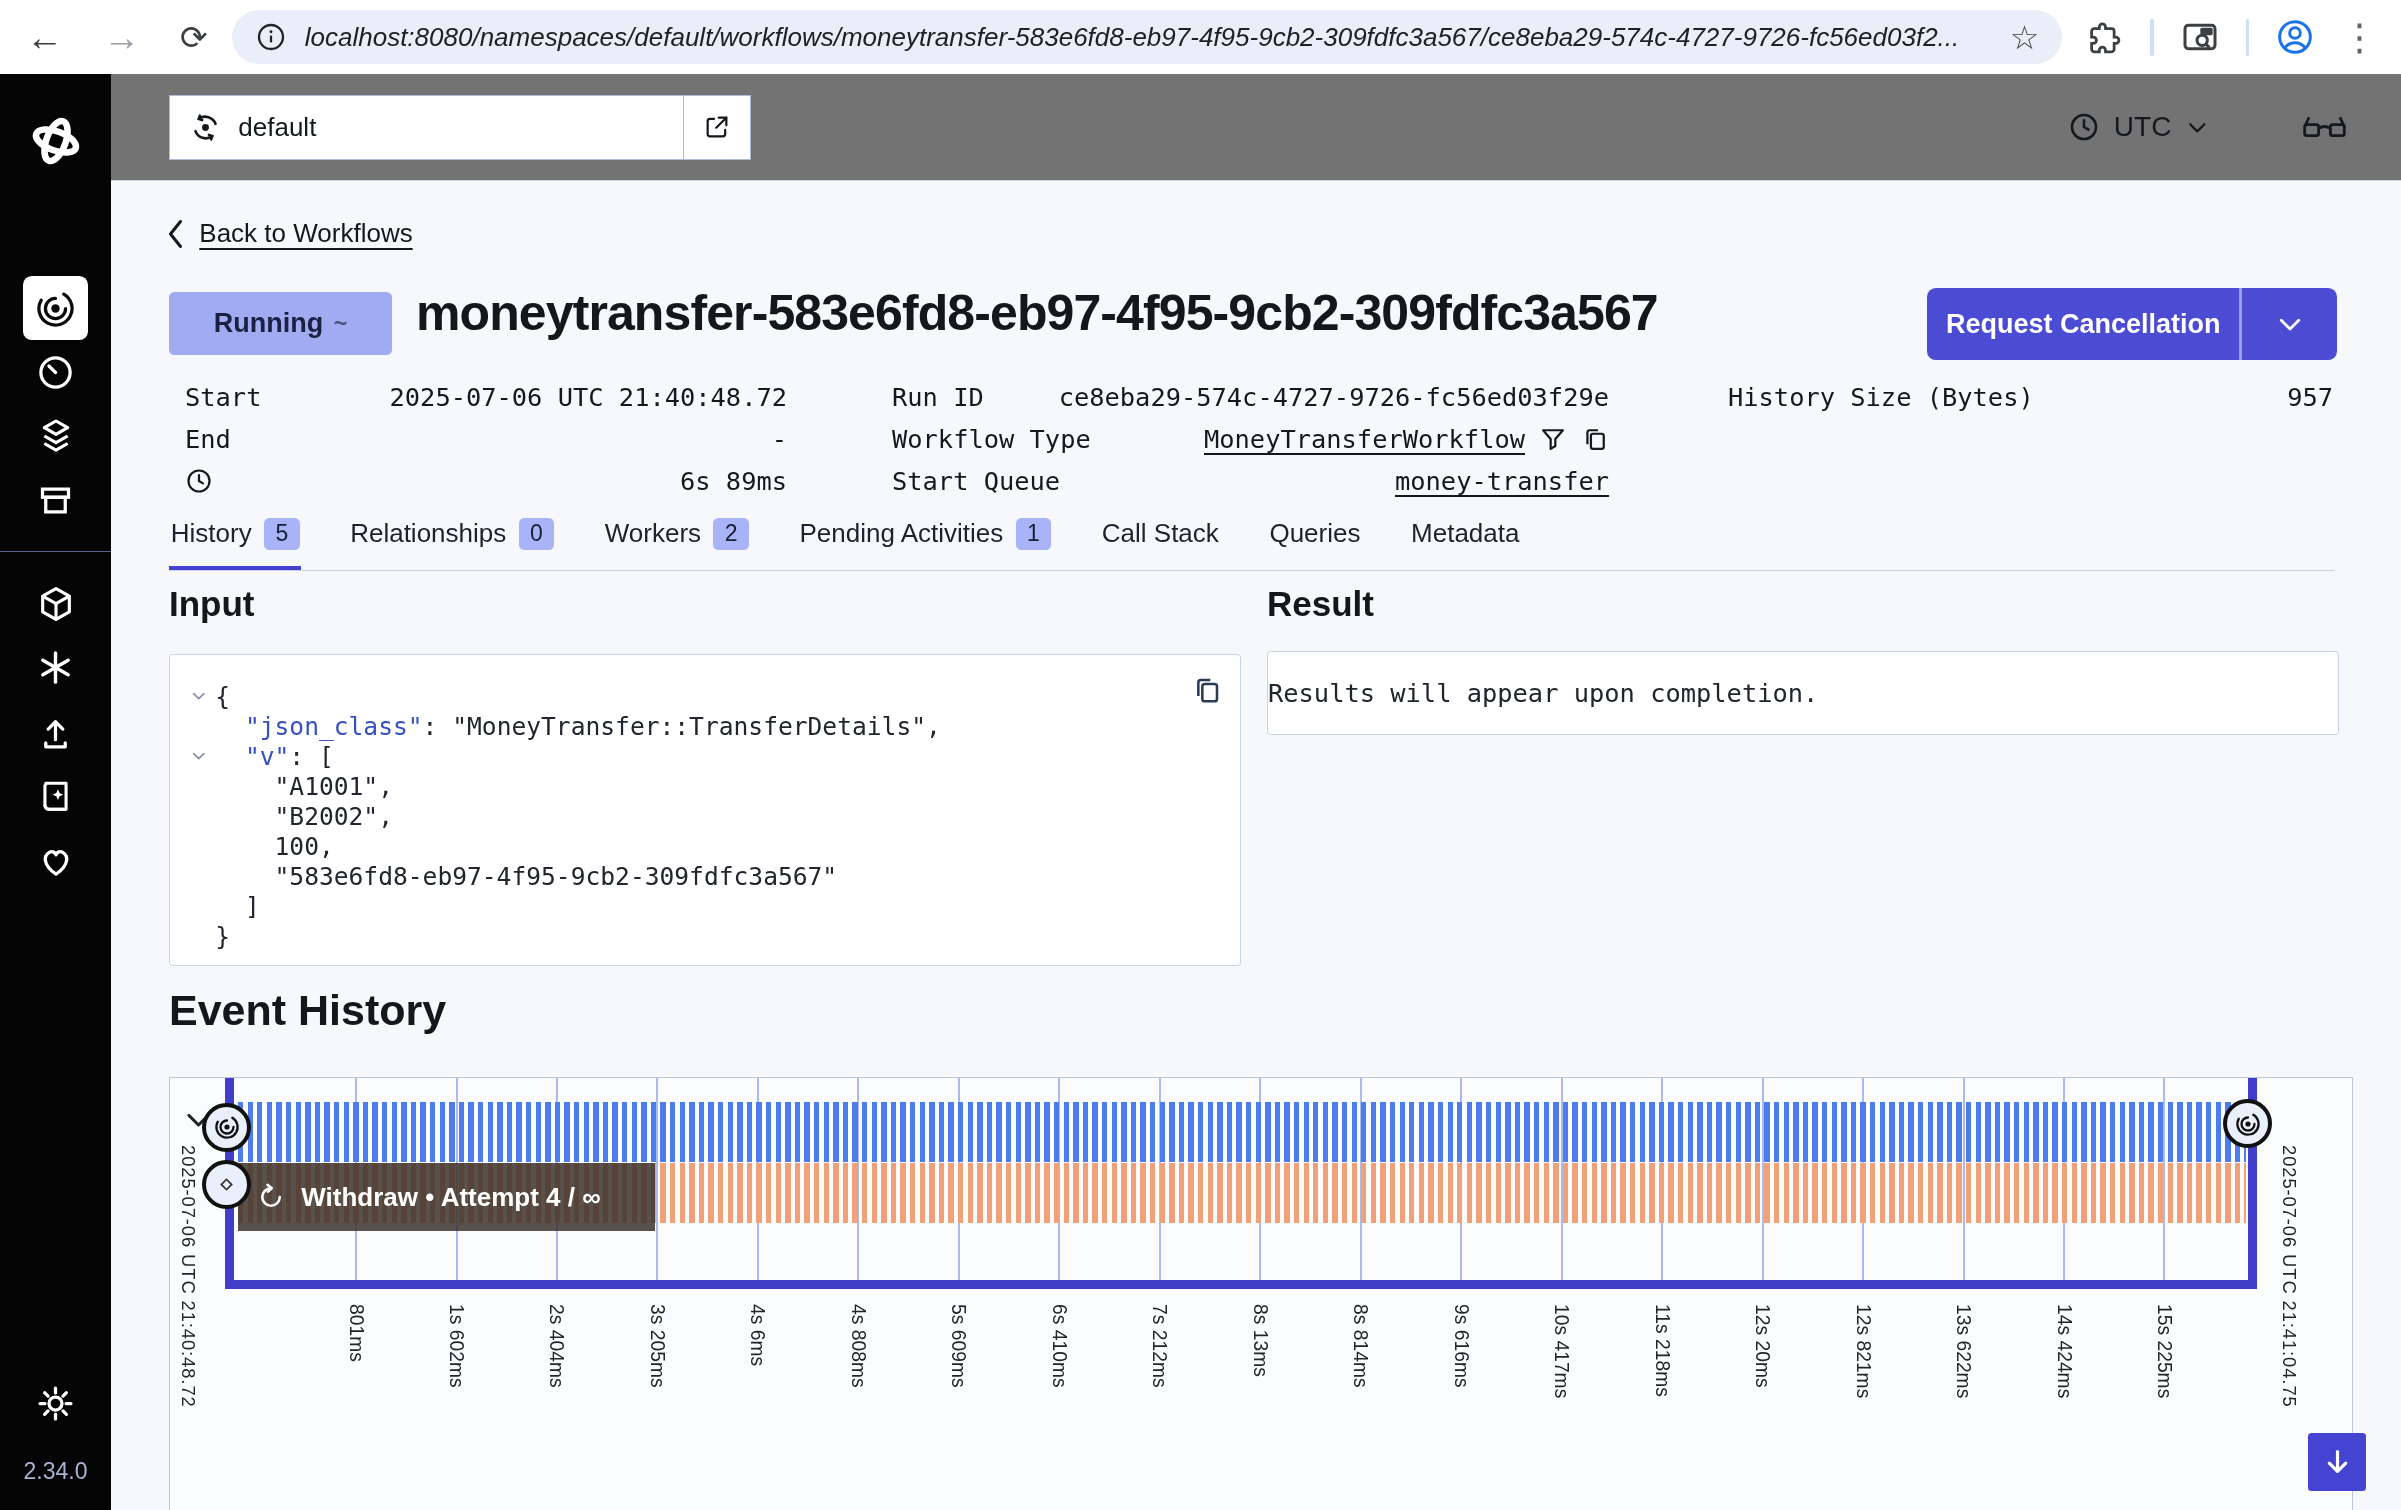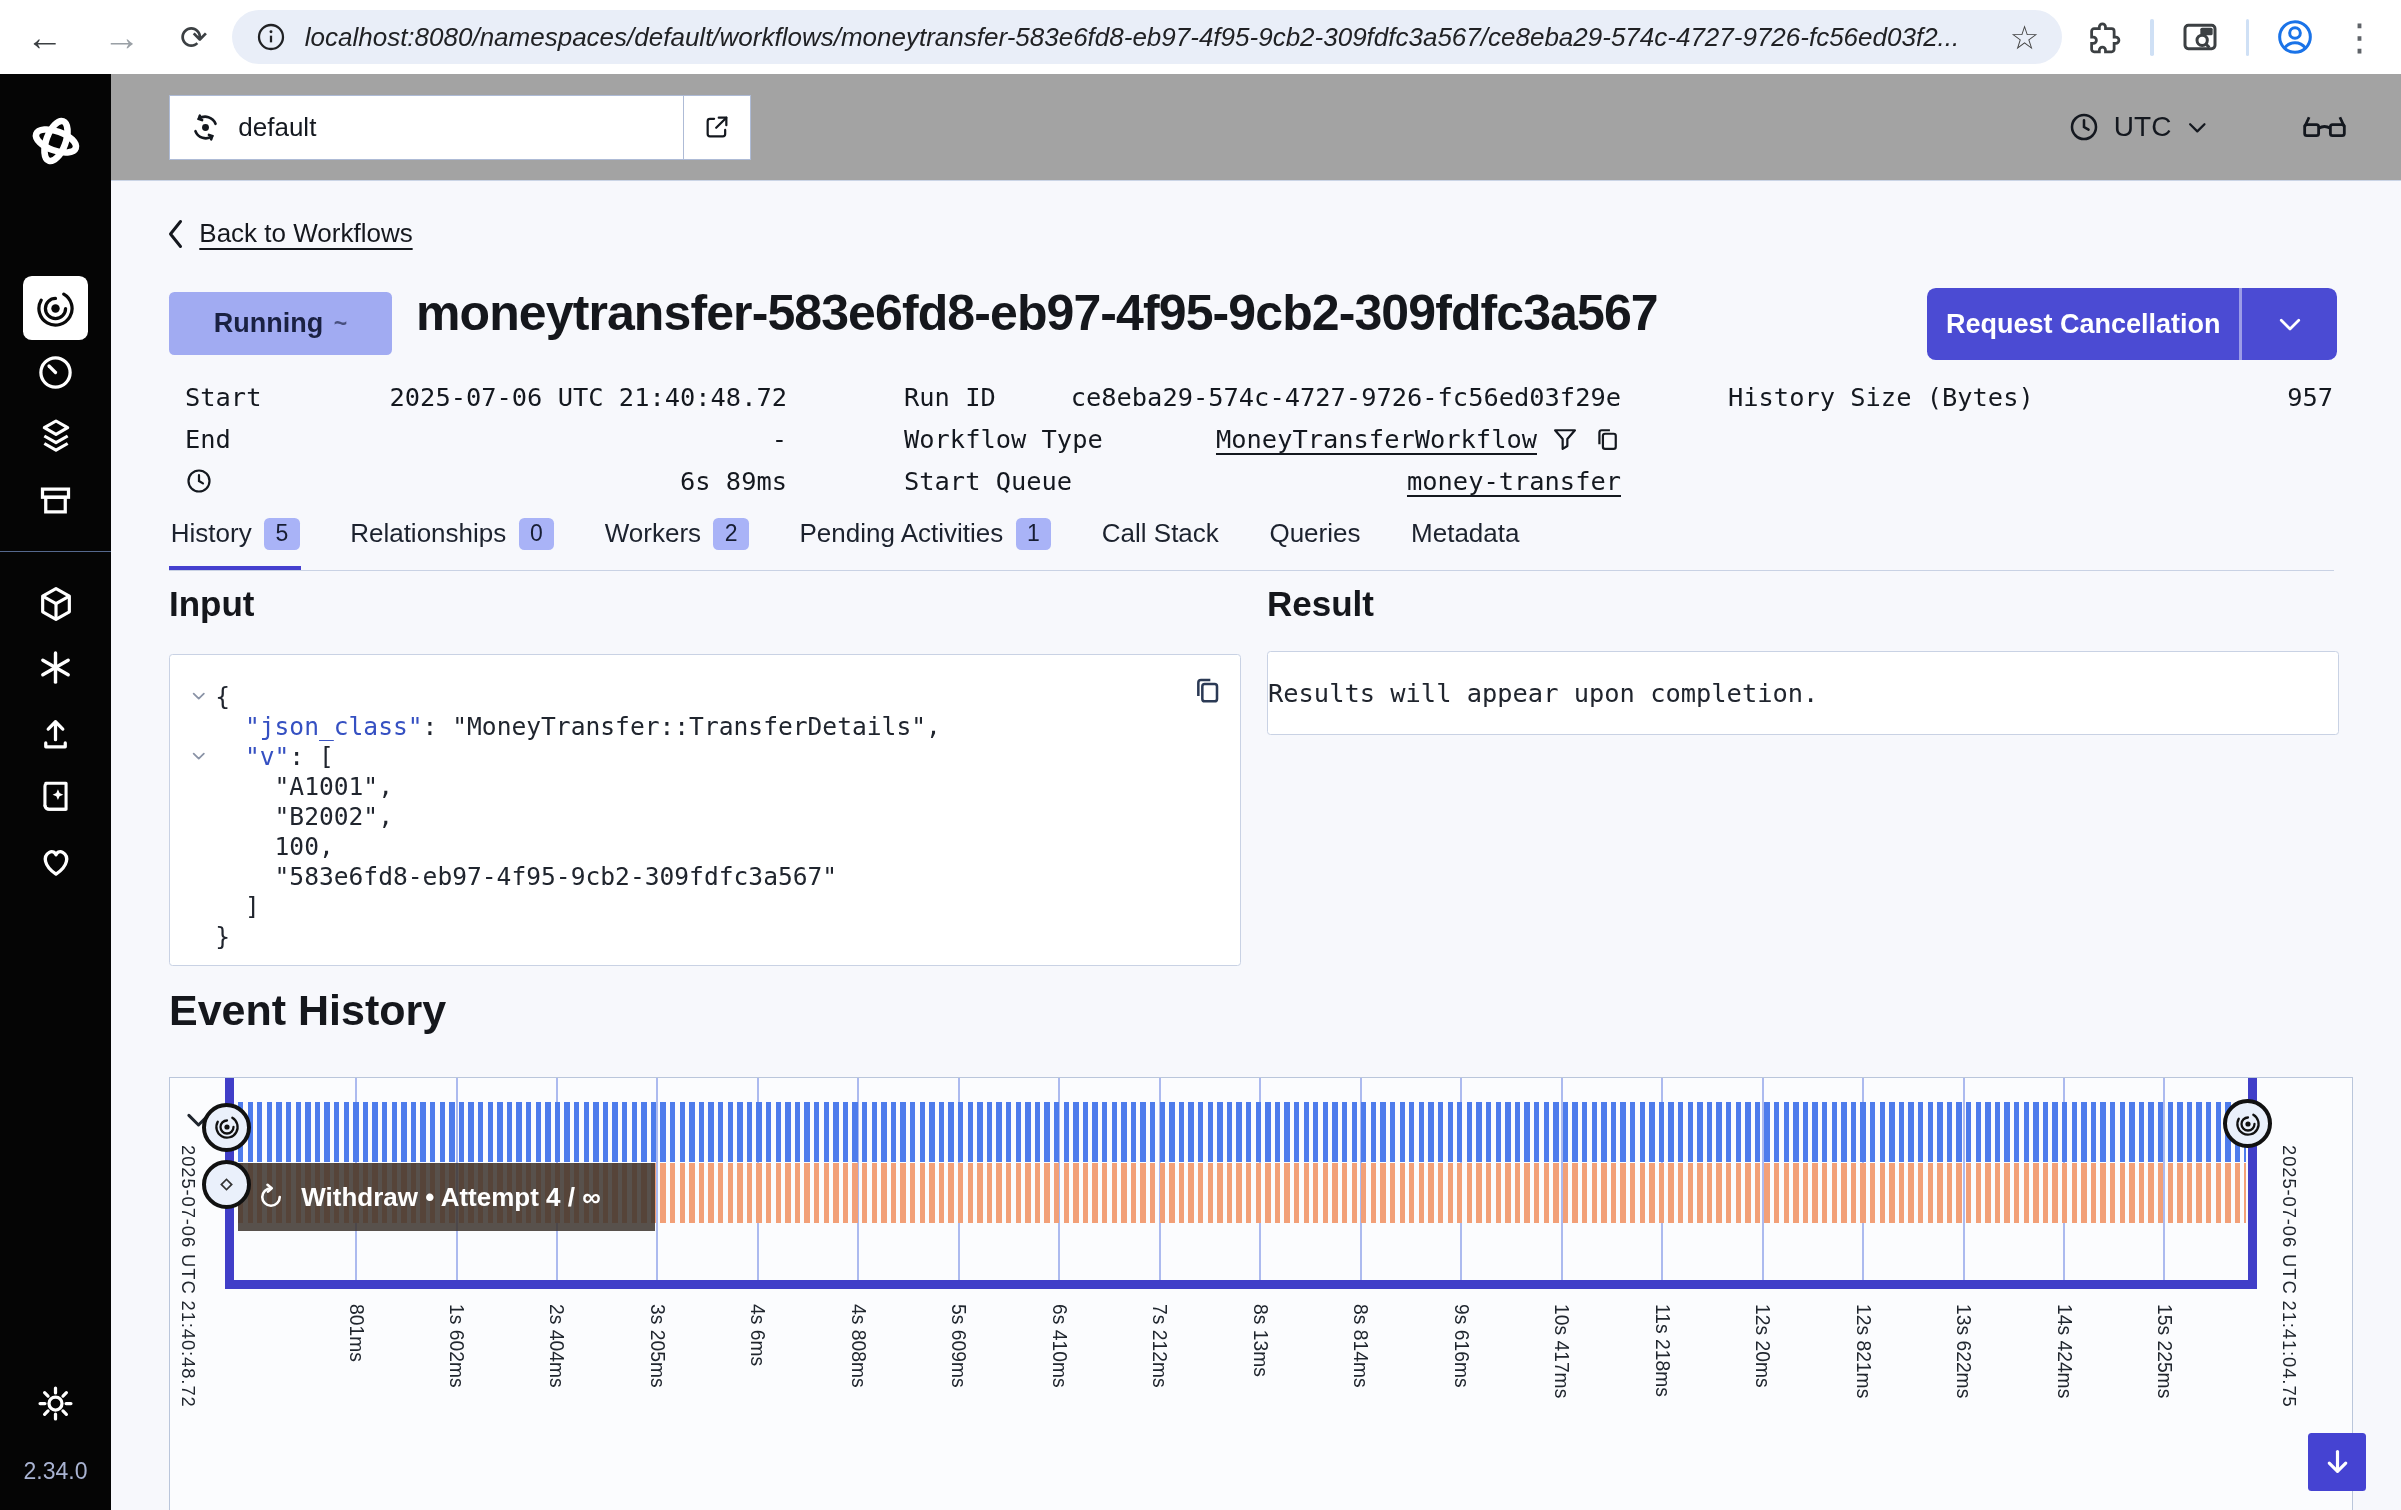--- a/index.html
+++ b/index.html
@@ -26,21 +26,21 @@
   .side-logo { margin-bottom: 103px; }
   .side-item { width: 65px; height: 64px; display: grid; place-items: center; color: #fff; cursor: pointer; }
   .side-item.active { background: #fff; border-radius: 8.8px; color: #0a0a0a; }
   .side-divider { width: 100%; border-top: 1.8px solid #55688d; margin: 19.3px 0; }
   .side-spacer { flex: 1; }
   .side-version { margin-top: 23px; color: #A9B3D2; font-size: 23px; }
 
   .main { flex: 1; display: flex; flex-direction: column; background: #F7F8FC; position: relative; }
 
   
-  .topbar { height: 107px; background: #a3a3a3; border-bottom: 1.8px solid #CBD5E6; display: flex; align-items: center; padding: 0 53px 0 58px; flex: none; }
+  .topbar { height: 107px; background: #737373; border-bottom: 1.8px solid #CBD5E6; display: flex; align-items: center; padding: 0 53px 0 58px; flex: none; }
   .ns-box { width: 582px; height: 65px; border: 1.8px solid #AEBBD6; background: #fff; display: flex; align-items: stretch; }
   .ns-left { flex: 1; display: flex; align-items: center; gap: 16px; padding: 0 19.3px; cursor: pointer; }
   .ns-label { font-size: 26px; color: #14181f; }
   .ns-ext { width: 67px; border-left: 1.8px solid #AEBBD6; display: grid; place-items: center; cursor: pointer; color: #14181f; }
   .topbar-spacer { flex: 1; }
   .utc-group { display: flex; align-items: center; gap: 14px; cursor: pointer; color: #14181f; }
   .utc-label { font-size: 28px; }
   .glasses { margin-left: 91px; color: #14181f; cursor: pointer; }
 
   
@@ -300,21 +300,21 @@
               <span>-</span>
             </div>
           <div class="meta-row">
             <svg width="28" height="28" viewBox="0 0 24 24" fill="none" stroke="#14181f" stroke-width="1.9" stroke-linecap="round">
                 <circle cx="12" cy="12" r="9"></circle>
                 <path d="M12 7v5l3.4 2"></path>
               </svg>
             <span>6s 89ms</span>
           </div>
         </div>
-        <div class="meta-col" style="left:723px;width:717px;margin-left:12px;">
+        <div class="meta-col" style="left:723px;width:717px;">
           <div class="meta-row">
               <span>Run ID</span>
               <span>ce8eba29-574c-4727-9726-fc56ed03f29e</span>
             </div>
           <div class="meta-row">
             <span>Workflow Type</span>
             <span class="meta-valgroup">
               <span class="meta-link">MoneyTransferWorkflow</span>
               <svg width="28" height="28" viewBox="0 0 24 24" fill="none" stroke="#14181f" stroke-width="1.9" stroke-linejoin="round">
                   <path d="M3.5 4.5h17l-6.5 7.5v6l-4 2.5v-8.5z"></path>

